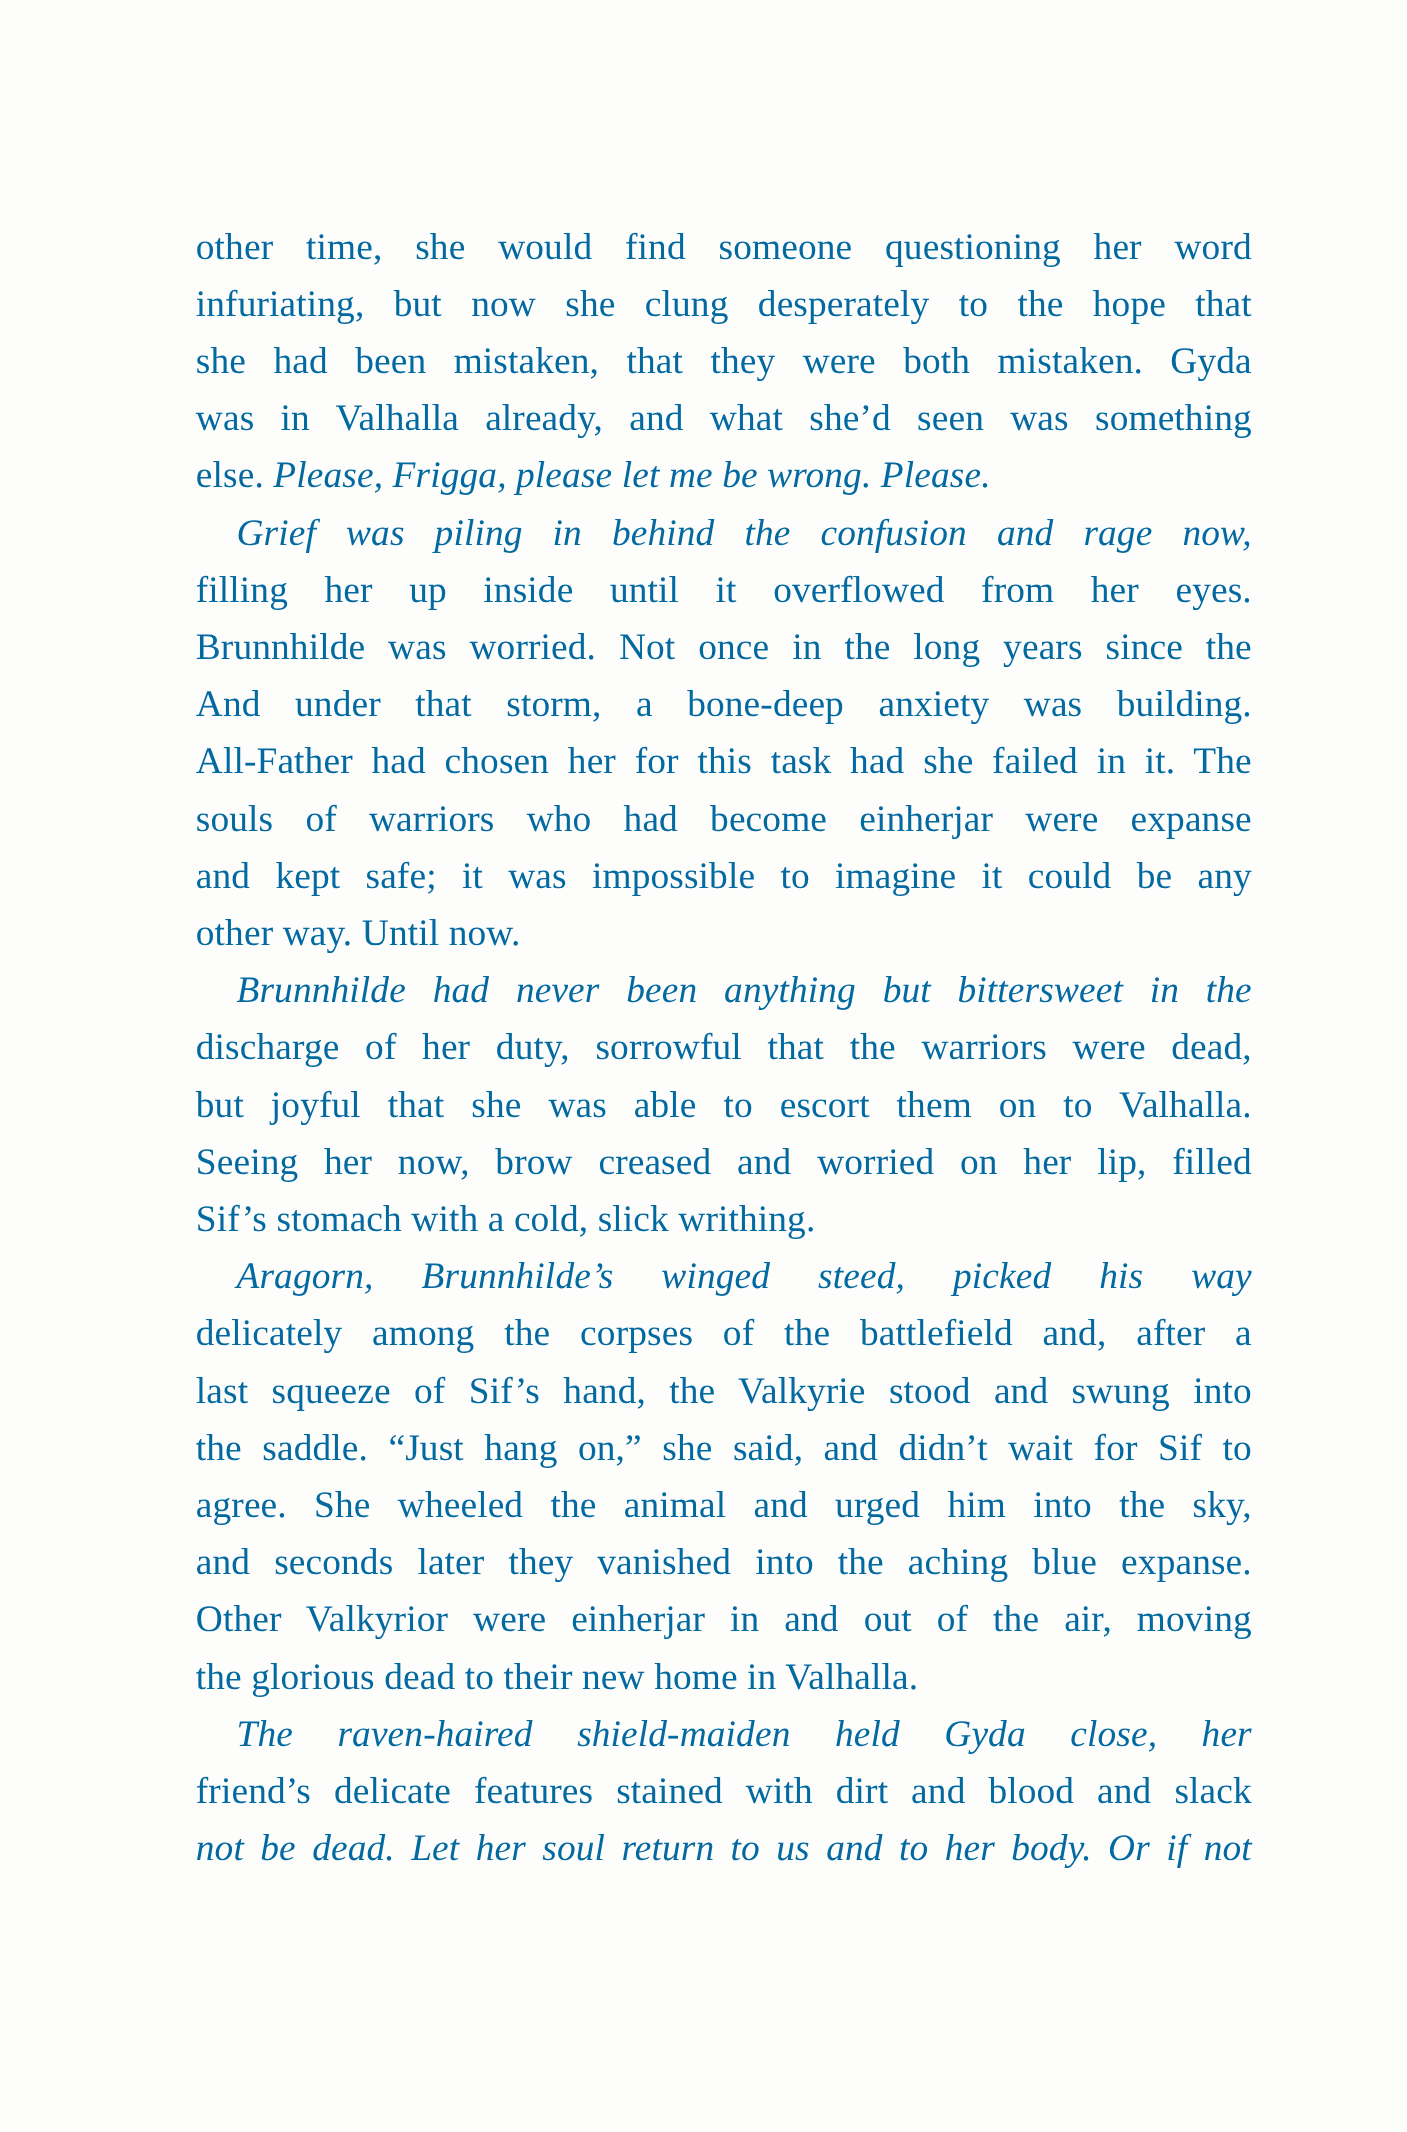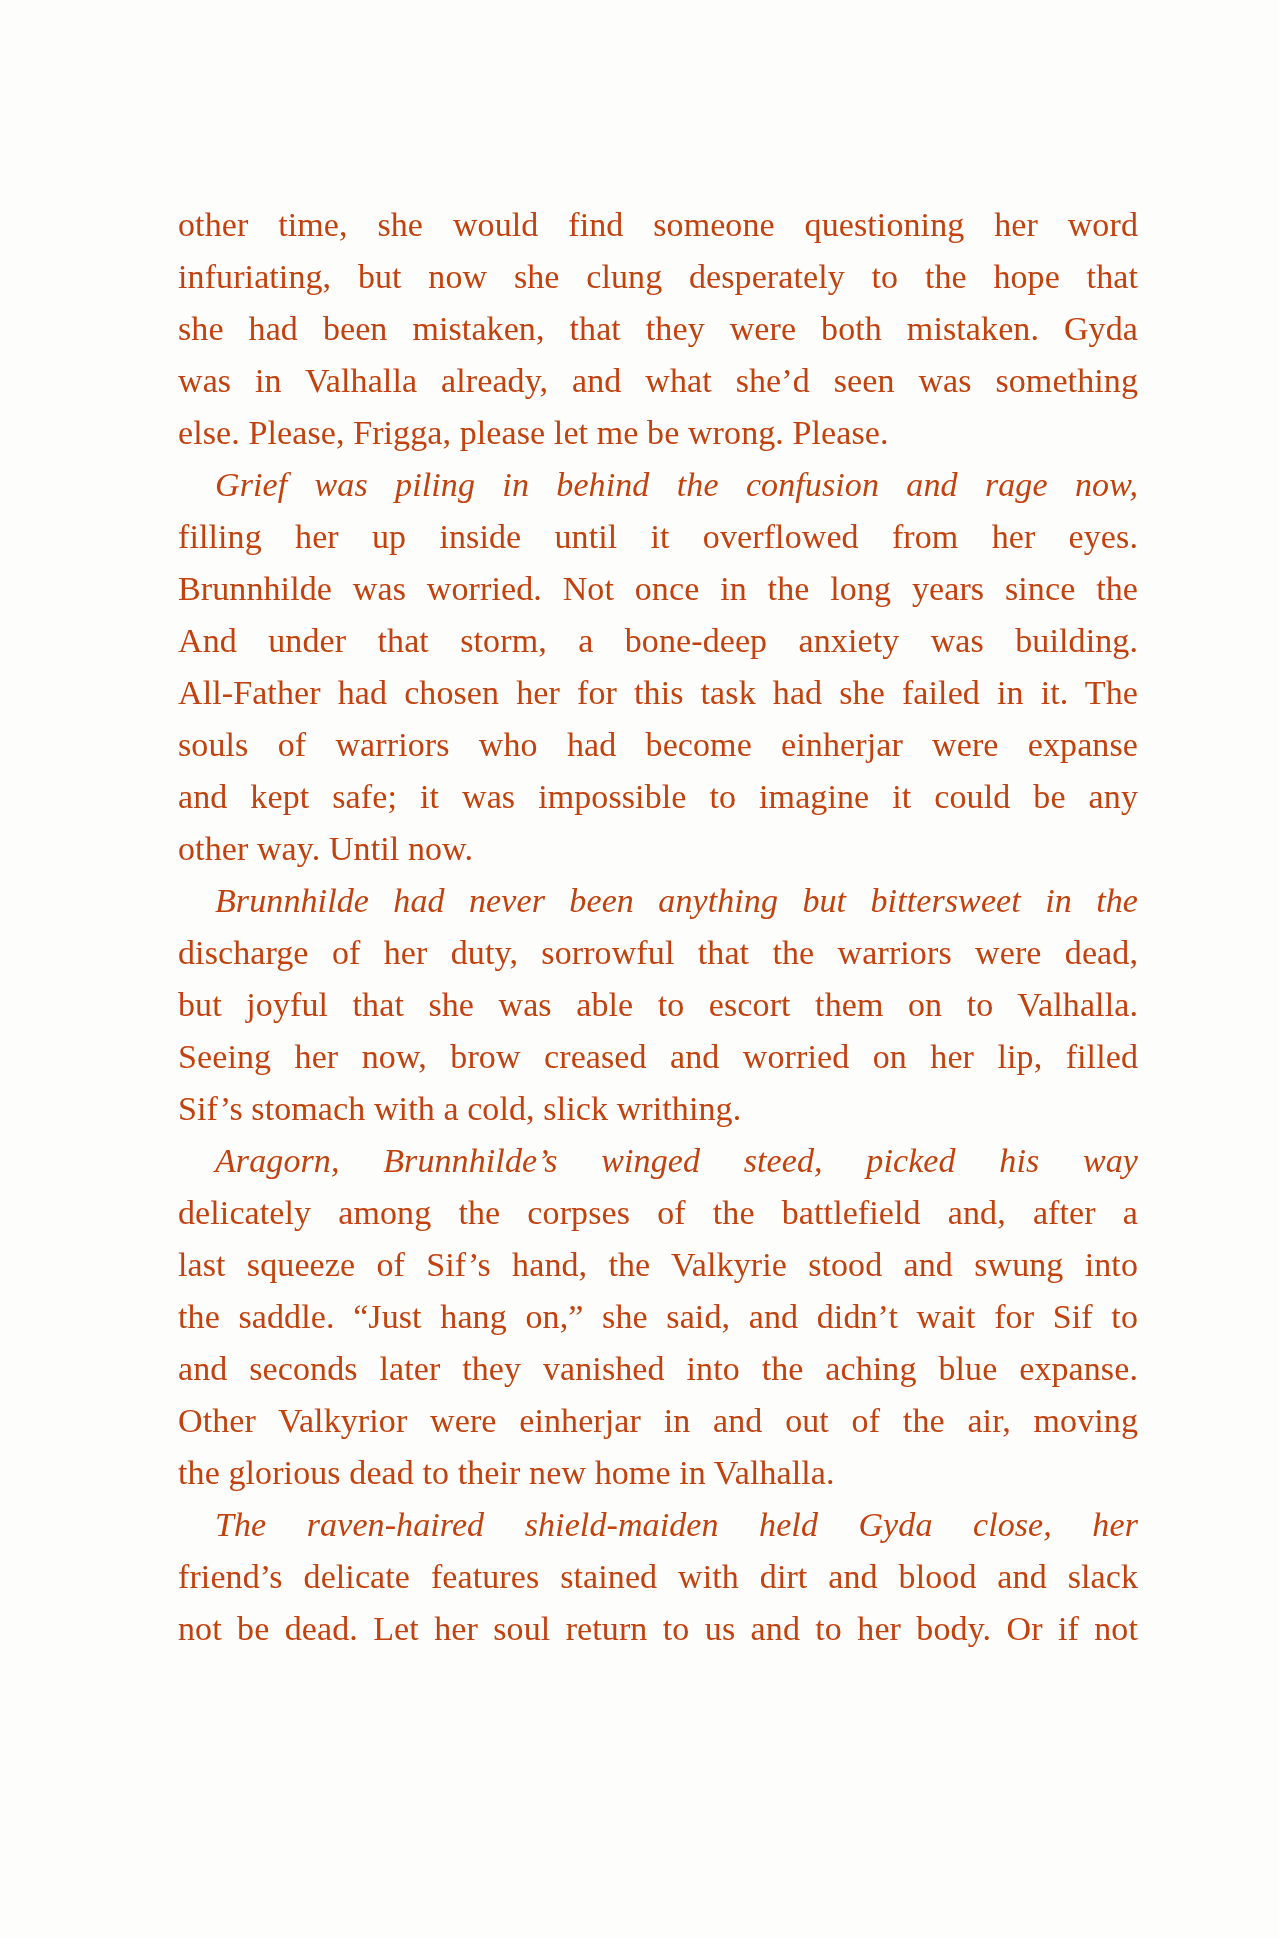--- a/index.html
+++ b/index.html
@@ -36,27 +36,28 @@
     letter-spacing: 0.1px;
   }
   .line.j {
     text-align-last: justify;
   }
   .line.ind {
     text-indent: 37px;
     font-style: italic;
   }
   .seg-italic {
+    font-style: italic;
   }
 </style>
 </head>
 <body style="background: rgb(253, 253, 252);">
 
 <main class="page">
-  <div class="text-block" id="text-block" style="color: #c2410c;">
+  <div class="text-block" id="text-block" style="color: #0369a1;">
       <div class="line j"><span>other time, she would find someone questioning her word</span></div>
       <div class="line j"><span>infuriating, but now she clung desperately to the hope that</span></div>
       <div class="line j"><span>she had been mistaken, that they were both mistaken. Gyda</span></div>
       <div class="line j"><span>was in Valhalla already, and what she’d seen was something</span></div>
       <div class="line"><span>else. </span><span class="seg-italic">Please, Frigga, please let me be wrong. Please.</span></div>
       <div class="line j ind"><span>Grief was piling in behind the confusion and rage now,</span></div>
       <div class="line j"><span>filling her up inside until it overflowed from her eyes.</span></div>
       <div class="line j"><span>Brunnhilde was worried. Not once in the long years since the</span></div>
       <div class="line j"><span>And under that storm, a bone-deep anxiety was building.</span></div>
       <div class="line j"><span>All-Father had chosen her for this task had she failed in it. The</span></div>
@@ -65,20 +66,21 @@
       <div class="line"><span>other way. Until now.</span></div>
       <div class="line j ind"><span>Brunnhilde had never been anything but bittersweet in the</span></div>
       <div class="line j"><span>discharge of her duty, sorrowful that the warriors were dead,</span></div>
       <div class="line j"><span>but joyful that she was able to escort them on to Valhalla.</span></div>
       <div class="line j"><span>Seeing her now, brow creased and worried on her lip, filled</span></div>
       <div class="line"><span>Sif’s stomach with a cold, slick writhing.</span></div>
       <div class="line j ind"><span>Aragorn, Brunnhilde’s winged steed, picked his way</span></div>
       <div class="line j"><span>delicately among the corpses of the battlefield and, after a</span></div>
       <div class="line j"><span>last squeeze of Sif’s hand, the Valkyrie stood and swung into</span></div>
       <div class="line j"><span>the saddle. “Just hang on,” she said, and didn’t wait for Sif to</span></div>
+      <div class="line j"><span>agree. She wheeled the animal and urged him into the sky,</span></div>
       <div class="line j"><span>and seconds later they vanished into the aching blue expanse.</span></div>
       <div class="line j"><span>Other Valkyrior were einherjar in and out of the air, moving</span></div>
       <div class="line"><span>the glorious dead to their new home in Valhalla.</span></div>
       <div class="line j ind"><span>The raven-haired shield-maiden held Gyda close, her</span></div>
       <div class="line j"><span>friend’s delicate features stained with dirt and blood and slack</span></div>
       <div class="line j"><span class="seg-italic">not be dead. Let her soul return to us and to her body. Or if not</span></div>
     </div>
 </main>
 
 </body></html>

